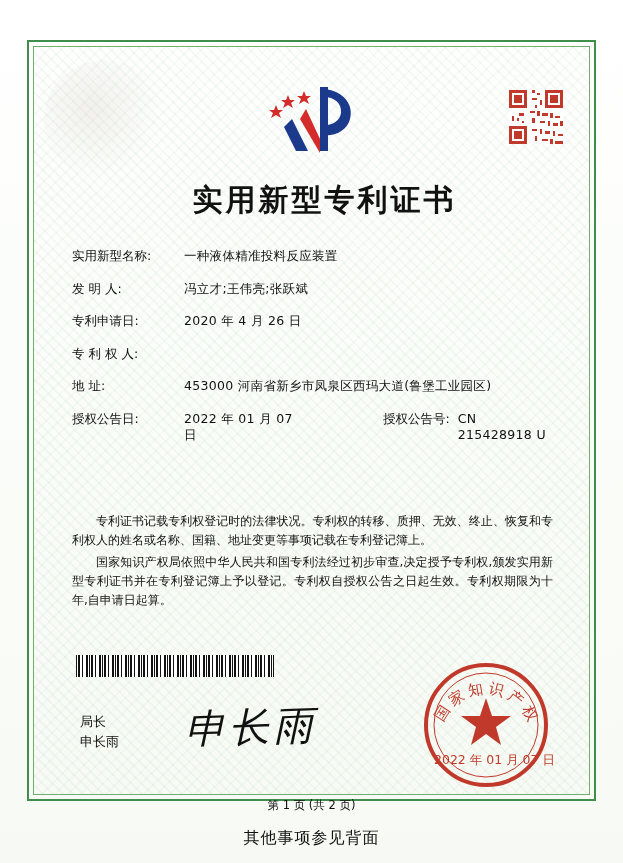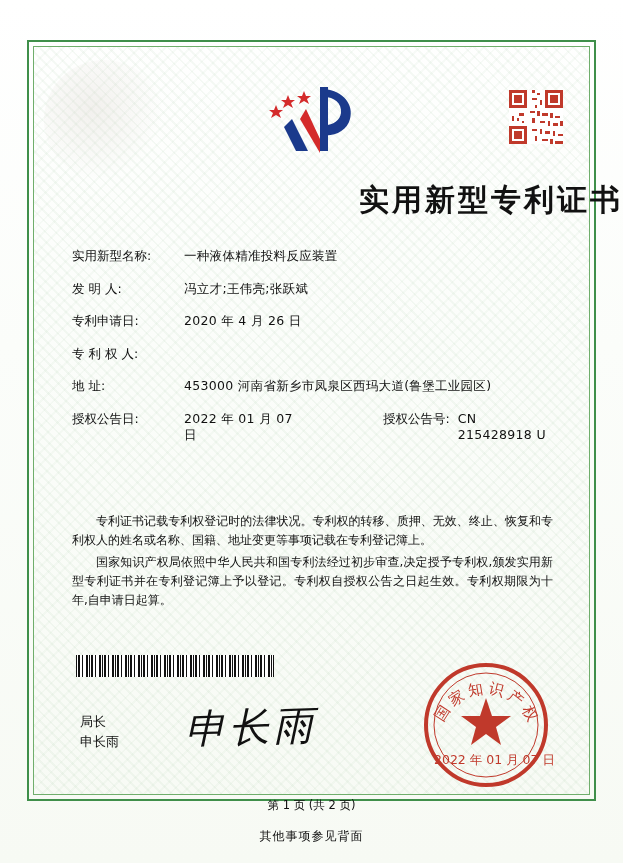--- a/index.html
+++ b/index.html
@@ -51,21 +51,21 @@
   
   .logo{
     position:absolute;left:262px;top:85px;width:98px;height:72px;
   }
   .qr{
     position:absolute;right:60px;top:90px;width:54px;height:54px;
   }
 
   .title{
     position:absolute;left:0;right:0;top:180px;
-    text-align:right;
+    text-align:center;
     font-size:30px;font-weight:bold;letter-spacing:3px;
     color:#111;
     font-family:Liberation Mono, monospace;
     padding-left:26px;
   }
 
   .fields{
     position:absolute;left:72px;top:248px;right:70px;
   }
   .frow{
@@ -130,21 +130,21 @@
     font-size:12.5px;color:#c0392b;
     font-family:"DejaVu Sans","Liberation Sans",sans-serif;
   }
 
   .page-no{
     position:absolute;left:0;right:0;top:798px;
     text-align:center;font-size:11.5px;color:#111;
   }
   .footer-note{
     position:absolute;left:0;right:0;top:828px;
-    text-align:center;font-size:12px;color:#111;letter-spacing:1px;
+    text-align:center;font-size:16px;color:#111;letter-spacing:1px;
   }
 </style>
 </head>
 <body>
 
 <div class="page">
 
   <div class="border-outer"></div>
   <div class="border-inner"></div>
   <div class="guilloche"></div>

